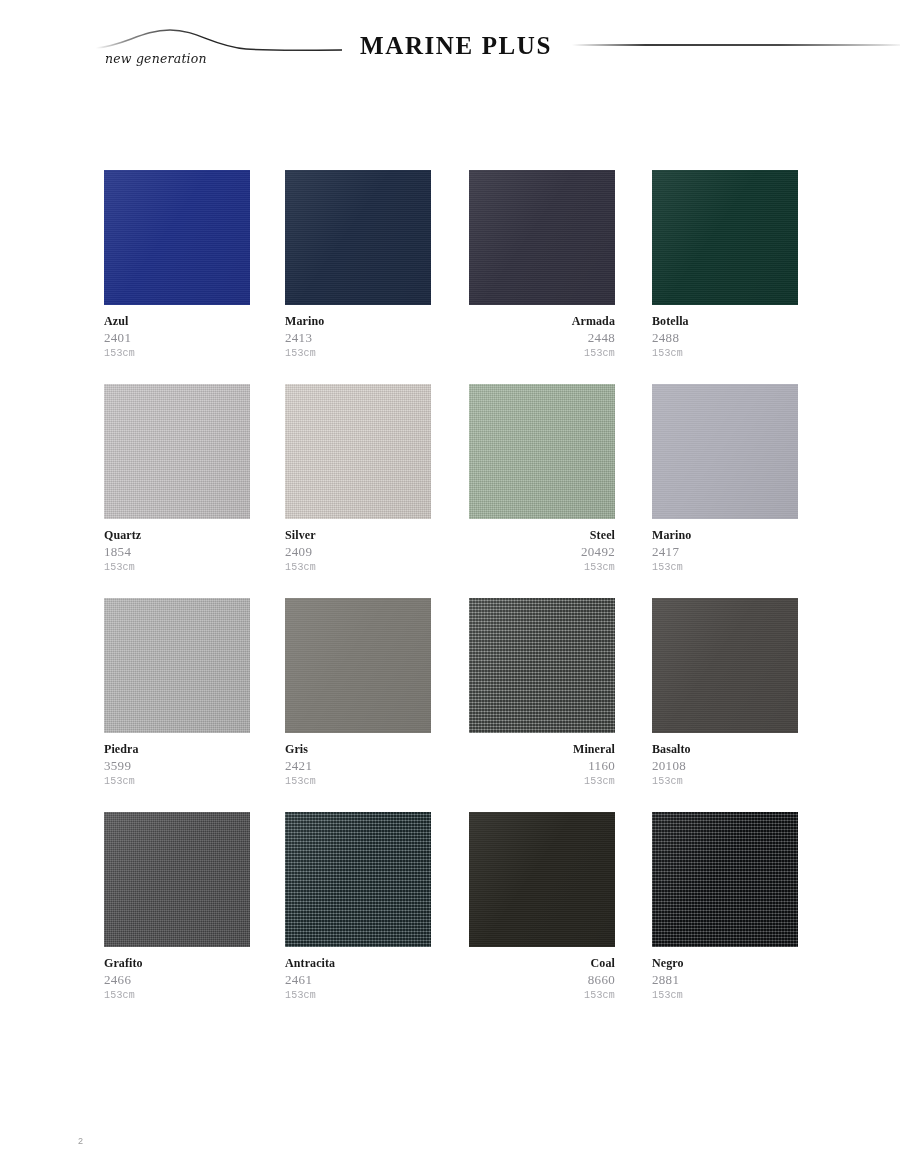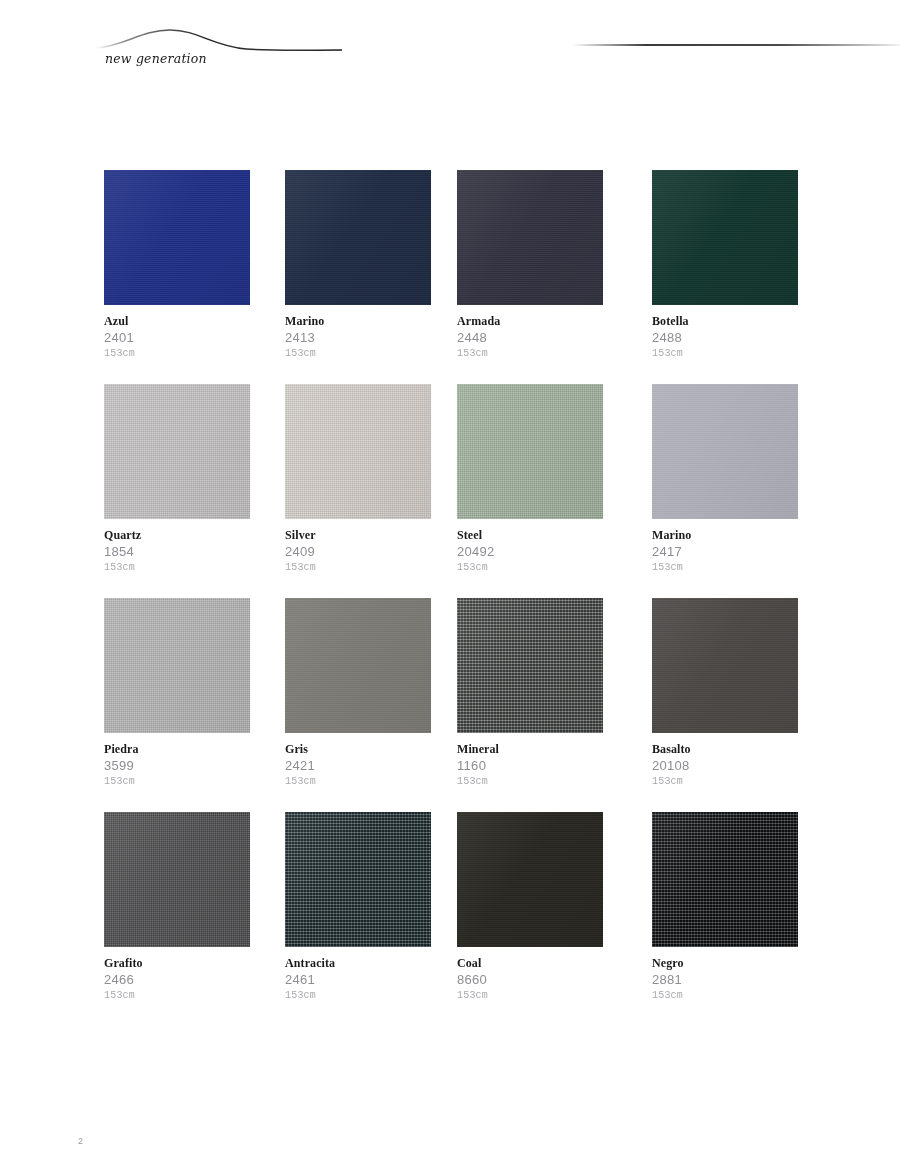--- a/index.html
+++ b/index.html
@@ -74,21 +74,21 @@
     position: relative;
     height: 214px;
   }
   .cell {
     position: absolute;
     top: 0;
     width: 146px;
   }
   .cell.c0 { left: 0px; }
   .cell.c1 { left: 181px; }
-  .cell.c2 { left: 353px; }
+  .cell.c2 { left: 365px; text-align: right; }
   .cell.c3 { left: 548px; }
 
   .swatch {
     width: 146px;
     height: 135px;
     position: relative;
     overflow: hidden;
   }
   .swatch .tex {
     position: absolute;
@@ -121,21 +121,21 @@
     margin-top: 10px;
     font-family: "Liberation Serif", serif;
     font-weight: bold;
     font-size: 12px;
     color: #1b1b1b;
     line-height: 1.1;
     letter-spacing: 0.1px;
   }
   .code {
     margin-top: 3px;
-    font-family: Liberation Sans, sans-serif;
+    font-family: Liberation Serif, serif;
     font-size: 13px;
     color: #8d8d93;
     line-height: 1.1;
     letter-spacing: 0.3px;
   }
   .width {
     margin-top: 3px;
     font-family: Liberation Mono, monospace;
     font-size: 10px;
     color: #a9a9ae;
@@ -163,20 +163,21 @@
         <stop offset="0%" stop-color="#ffffff"></stop>
         <stop offset="12%" stop-color="#8a8a8a"></stop>
         <stop offset="45%" stop-color="#222222"></stop>
         <stop offset="80%" stop-color="#333333"></stop>
         <stop offset="100%" stop-color="#1c1c1c"></stop>
       </linearGradient>
     </defs>
     <path d="M2,26 C30,24 48,8 76,8 C104,8 118,24 152,27 C180,29 215,28 248,28" fill="none" stroke="url(#waveGrad)" stroke-width="1.5"></path>
   </svg>
   <div class="brand-sub">new generation</div>
+  <div class="brand-title">MARINE PLUS</div>
   <div class="header-rule"></div>
 </div>
 
 <div class="grid" id="grid">
     <div class="row">
       <div class="cell c0">
         <div class="swatch" style="background: rgb(31, 47, 134);">
           <div class="tex smooth"></div>
           <div class="tex sheen"></div>
         </div>

